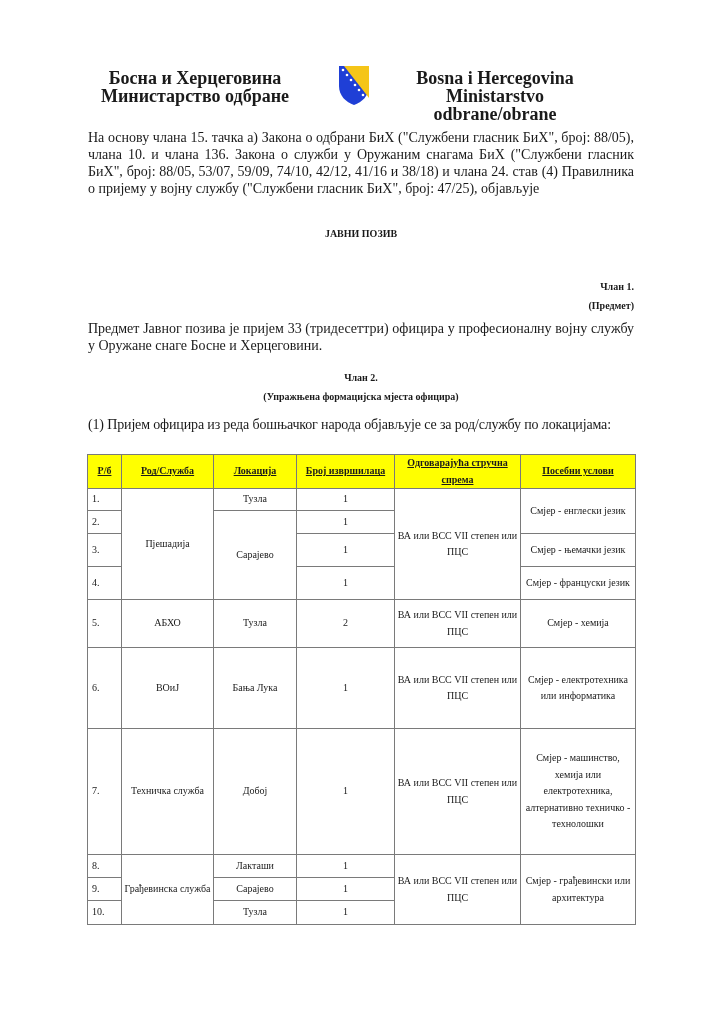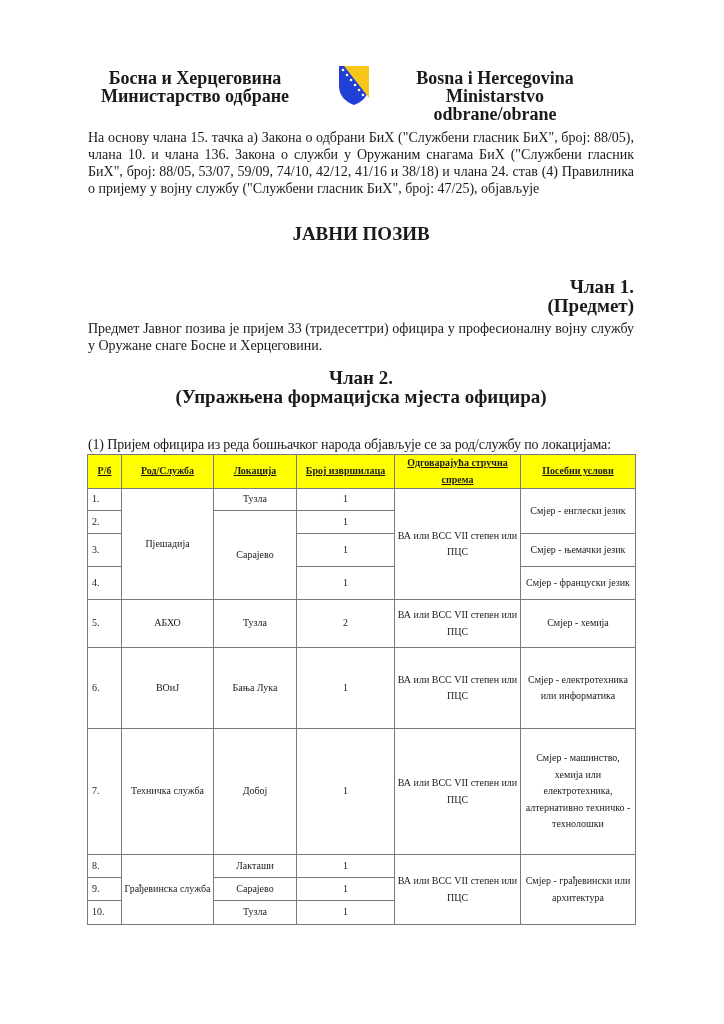--- a/index.html
+++ b/index.html
@@ -6,21 +6,21 @@
   body { width: 724px; height: 1024px; position: relative; overflow: hidden;
          font-family: "Liberation Serif", "DejaVu Serif", serif; color: #1a1a1a; }
   .hdr-left, .hdr-right { position: absolute; top: 69px; font-weight: bold; font-size: 18px;
          line-height: 18px; text-align: center; }
   .hdr-left { left: 100px; width: 190px; }
   .hdr-right { left: 390px; width: 210px; }
   .crest { position: absolute; left: 336px; top: 64px; width: 36px; height: 42px; }
   .para { position: absolute; left: 88px; width: 546px; font-size: 14px; line-height: 17px;
           text-align: justify; }
   .center-bold { position: absolute; left: 88px; width: 546px; text-align: center; font-weight: bold;
-          font-size: 19px; line-height: 19px; }
+          font-size: 10px; line-height: 19px; }
   table.offices { position: absolute; left: 87px; top: 454px; width: 548px; border-collapse: collapse;
           table-layout: fixed; font-size: 10px; }
   table.offices th, table.offices td { border: 1px solid #7a7a7a; text-align: center; vertical-align: middle;
           padding: 0 2px; line-height: 16.5px; }
   table.offices th { background: #ffff00; font-weight: bold; text-decoration: underline; height: 32px; }
   .rb { padding-left: 4px !important; text-align: left !important; }
 </style>
 </head>
 <body>
 
@@ -60,21 +60,21 @@
   <div>(Предмет)</div>
 </div>
 
 <div class="para" style="top:320px;">Предмет Јавног позива је пријем 33 (тридесеттри) официра у професионалну војну службу у Оружане снаге Босне и Херцеговини.</div>
 
 <div class="center-bold" style="top:368px;">
   <div>Члан 2.</div>
   <div>(Упражњена формацијска мјеста официра)</div>
 </div>
 
-<div class="para" style="top:436px; text-align:left; letter-spacing:-0.15px;">(1) Пријем официра из реда бошњачког народа објављује се за род/службу по локацијама:</div>
+<div class="para" style="top:416px; text-align:left; letter-spacing:-0.15px;">(1) Пријем официра из реда бошњачког народа објављује се за род/службу по локацијама:</div>
 
 <table class="offices">
   <colgroup>
     <col style="width:34px">
       <col style="width:92px">
       <col style="width:83px">
     <col style="width:98px">
       <col style="width:126px">
       <col style="width:115px">
   </colgroup>

